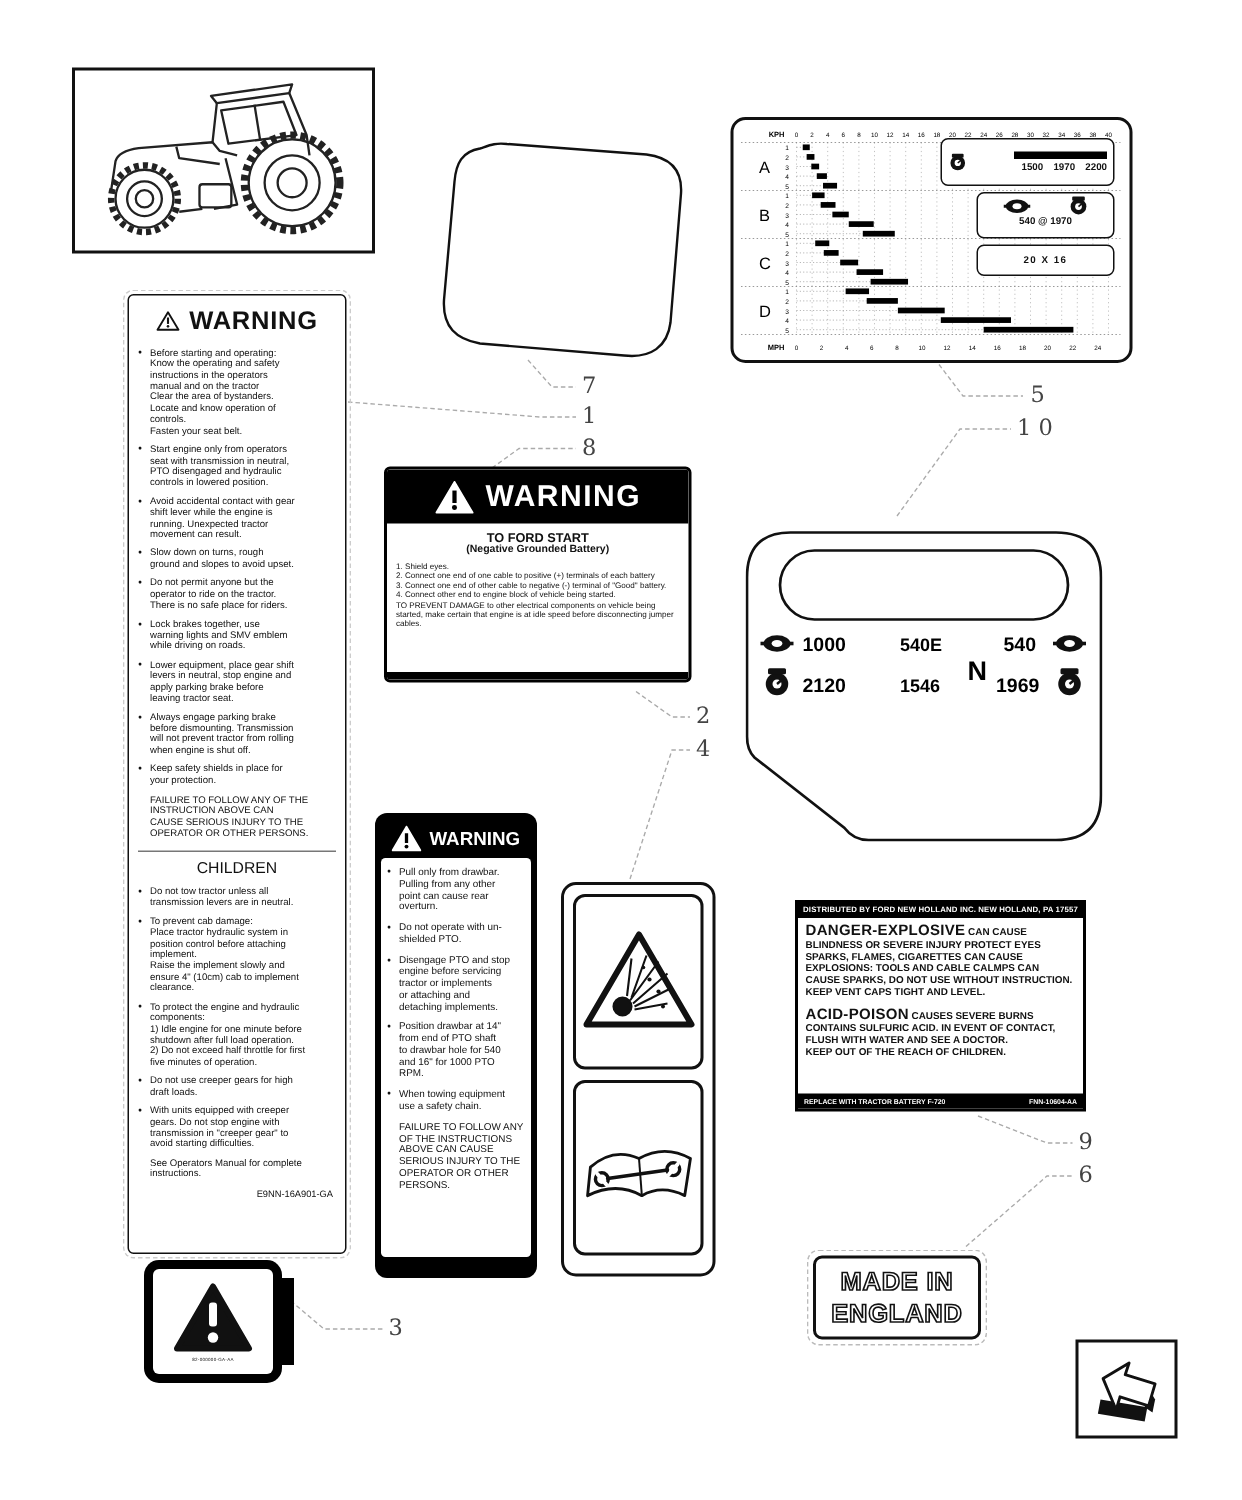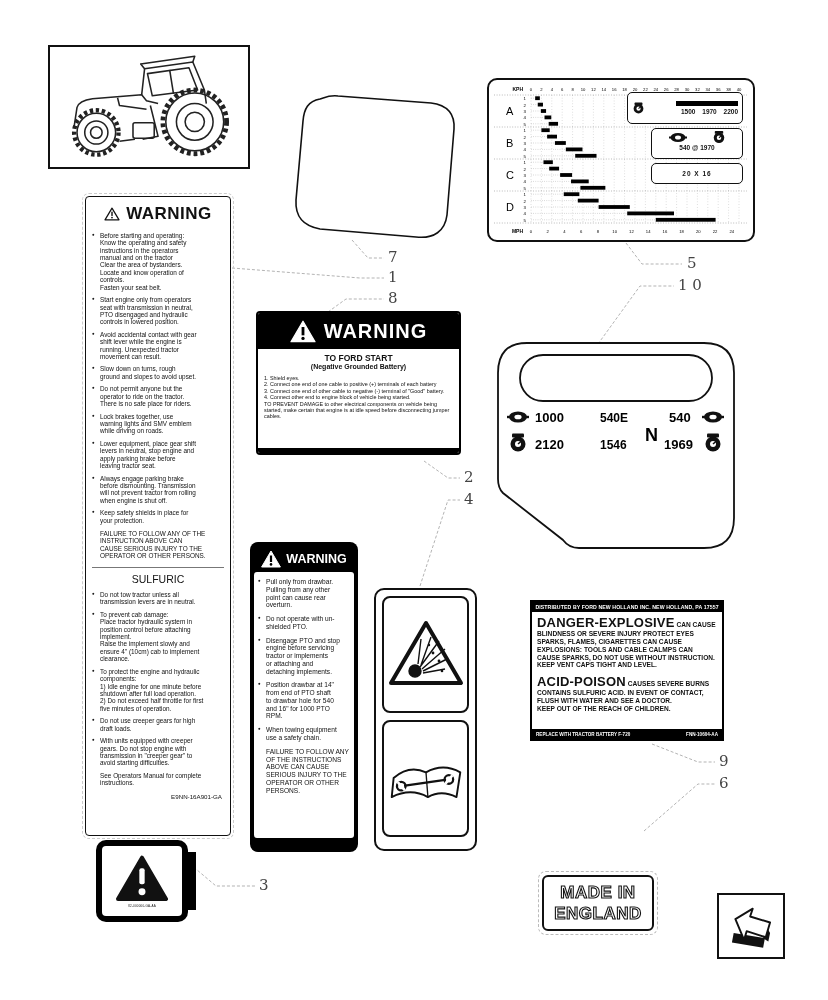--- a/index.html
+++ b/index.html
@@ -48,21 +48,21 @@
   .jump-decal{left:256px;top:311px;width:205px;height:144px;border:2px solid #000;border-radius:4px;
               background:#fff;z-index:2;box-sizing:border-box;overflow:hidden;}
   .jump-head{background:#000;color:#fff;height:36px;display:flex;align-items:center;justify-content:center;gap:8px;}
   .jump-head .wtxt{font-weight:bold;font-size:20px;letter-spacing:1px;}
   .jump-body{padding:3px 6px 0 6px;font-size:5.4px;line-height:1.2;}
   .jump-title{text-align:center;font-weight:bold;font-size:8.5px;margin-top:1px;}
   .jump-sub{text-align:center;font-weight:bold;font-size:7px;margin-bottom:3px;}
   .jump-strip{position:absolute;left:0;right:0;bottom:0;height:5px;background:#000;}
 
   
-  .pto-decal{left:497px;top:342px;z-index:2;}
+  .pto-decal{left:497px;top:354px;z-index:2;}
   .pto-num{font-weight:bold;font-size:13px;}
   .pto-num2{font-size:12px;}
 
   
   .drawbar-decal{left:250px;top:542px;width:108px;height:310px;background:#000;border-radius:8px;z-index:2;
                  box-sizing:border-box;padding:4px 4px 8px 4px;}
   .db-head{height:26px;display:flex;align-items:center;justify-content:center;gap:5px;color:#fff;}
   .db-head .wtxt{font-weight:bold;font-size:12.5px;}
   .db-body{background:#fff;border-radius:3px;height:266px;padding:6px 4px 0 4px;box-sizing:border-box;
            font-size:6.6px;line-height:1.18;}
@@ -73,27 +73,27 @@
                background:#fff;z-index:2;box-sizing:border-box;padding:6px;}
   .picto-panel{border:2.5px solid #111;border-radius:8px;height:117px;display:flex;align-items:center;justify-content:center;box-sizing:border-box;}
   .picto-panel:first-child{margin-bottom:7px;}
 
   
   .batt-decal{left:530px;top:600px;width:194px;height:141px;border:2px solid #000;background:#fff;z-index:2;
               box-sizing:border-box;display:flex;flex-direction:column;}
   .batt-head{background:#000;color:#fff;font-weight:bold;font-size:5.2px;text-align:center;
              padding:2px 1px;letter-spacing:.1px;}
   .batt-body{flex:1;padding:3px 5px 0 5px;font-size:6.6px;font-weight:bold;line-height:1.18;}
-  .batt-title{font-size:13px;letter-spacing:.2px;}
+  .batt-title{font-size:10px;letter-spacing:.2px;}
   .batt-para{margin-bottom:5px;}
   .batt-foot{background:#000;color:#fff;font-weight:bold;font-size:4.6px;display:flex;
              justify-content:space-between;padding:2.5px 4px;}
 
   
-  .mie-decal{left:538px;top:871px;width:120px;height:64px;border:1px dashed #bbb;border-radius:8px;
+  .mie-decal{left:538px;top:833px;width:120px;height:64px;border:1px dashed #bbb;border-radius:8px;
              padding:3px;z-index:2;box-sizing:border-box;}
   .mie-inner{border:2.5px solid #111;border-radius:6px;width:100%;height:100%;box-sizing:border-box;
              display:flex;align-items:center;justify-content:center;}
 
   
   .tri-tab{left:182px;top:852px;width:14px;height:58px;background:#000;z-index:2;}
   .tri-decal{left:96px;top:840px;width:92px;height:82px;background:#000;border-radius:10px;z-index:3;
              box-sizing:border-box;padding:6px;}
   .tri-inner{background:#fff;border-radius:4px;width:100%;height:100%;box-sizing:border-box;
              display:flex;flex-direction:column;align-items:center;justify-content:center;}
@@ -197,21 +197,21 @@
 before dismounting. Transmission
 will not prevent tractor from rolling
 when engine is shut off.</div>
         <div class="bul" style="white-space: pre-line;">Keep safety shields in place for
 your protection.</div>
       </div>
     <div class="caps">FAILURE TO FOLLOW ANY OF THE
 INSTRUCTION ABOVE CAN
 CAUSE SERIOUS INJURY TO THE
 OPERATOR OR OTHER PERSONS.</div>
-    <div class="att-head">SULFURIC</div>
+    <div class="att-head">CHILDREN</div>
     <div>
         <div class="bul" style="white-space: pre-line;">Do not tow tractor unless all
 transmission levers are in neutral.</div>
         <div class="bul" style="white-space: pre-line;">To prevent cab damage:
 Place tractor hydraulic system in
 position control before attaching
 implement.
 Raise the implement slowly and
 ensure 4" (10cm) cab to implement
 clearance.</div>

